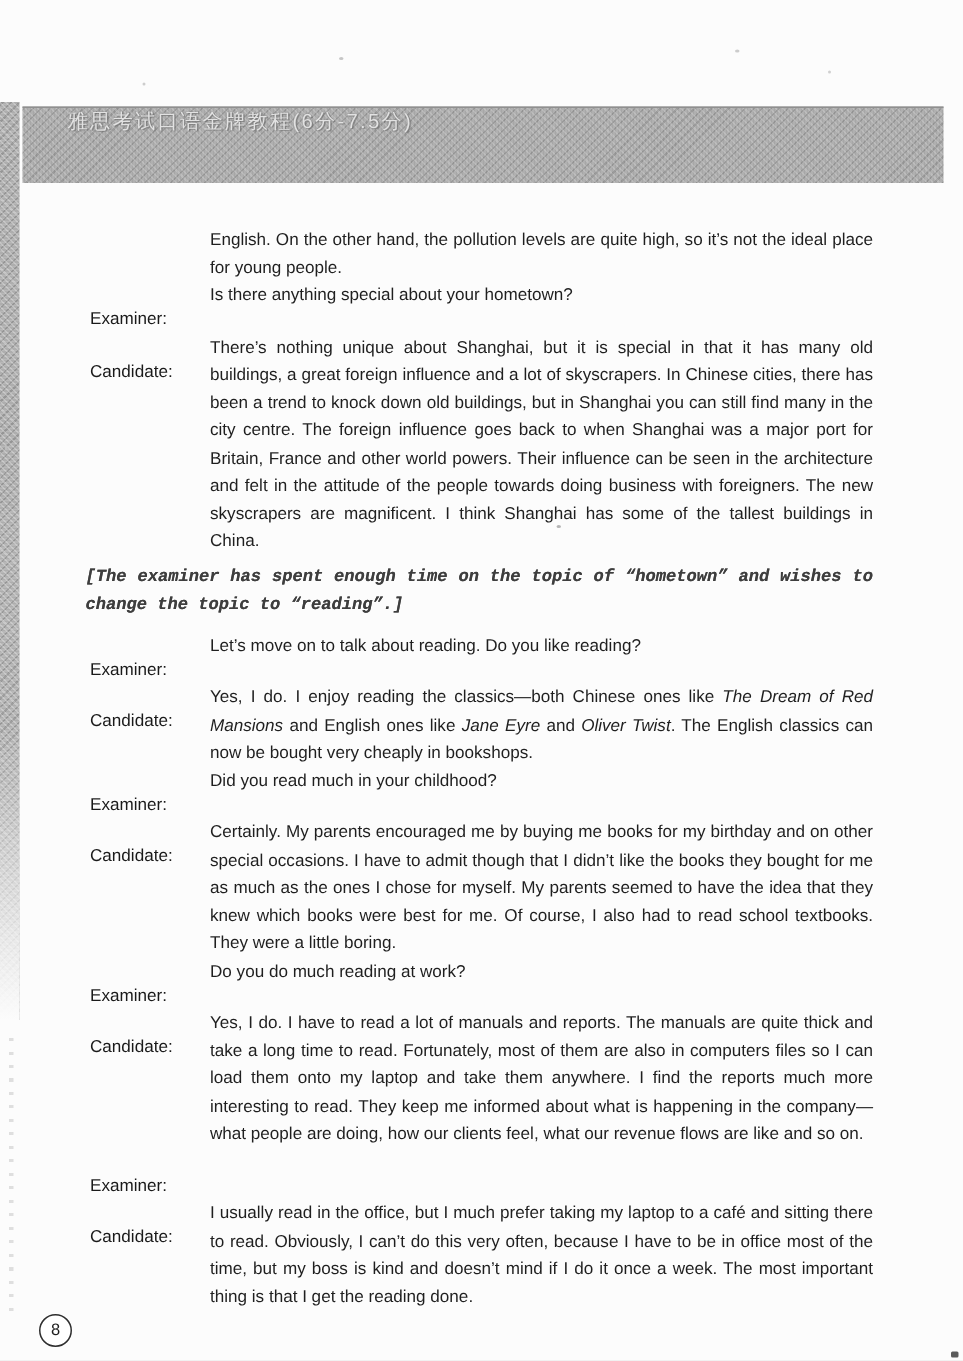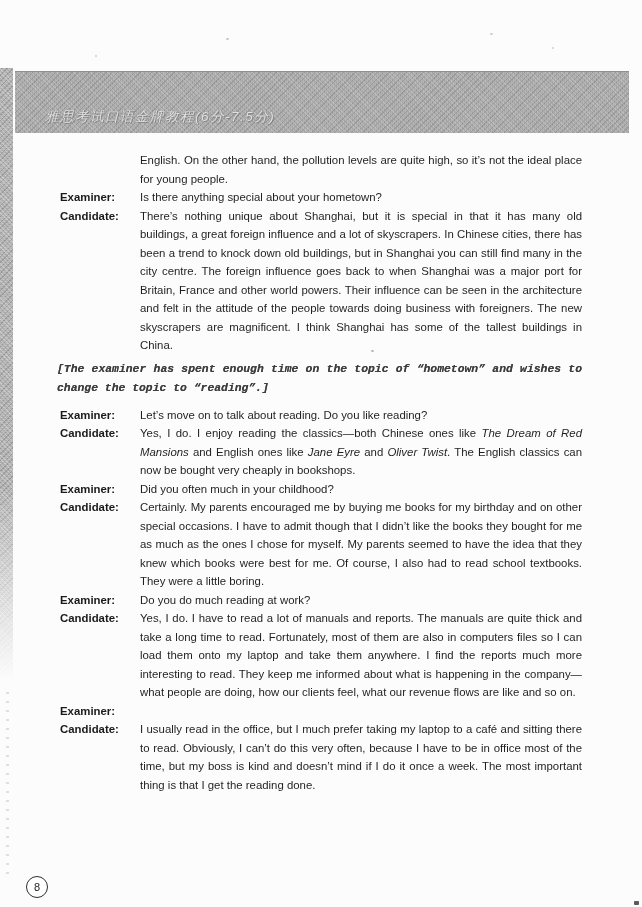--- a/index.html
+++ b/index.html
@@ -20,44 +20,43 @@
   .edge-strip::after{
     content:"";position:absolute;left:0;top:0;right:0;bottom:0;
     background:linear-gradient(to bottom, transparent 68%, #fcfcfc 100%);
   }
   .edge-dots{
     position:absolute;left:6px;top:692px;width:3px;height:185px;opacity:.65;
     background-image:repeating-linear-gradient(to bottom,#cfcfcf 0 2px, transparent 2px 9px);
   }
   
   .band{
-    position:absolute;left:15px;top:71px;width:614px;height:62px;
-    box-sizing:border-box;display:flex;align-items:flex-end;
+    position:absolute;left:15px;top:71px;width:614px;height:51px;
+    box-sizing:border-box;display:flex;
     padding:0 0 7px 30px;
     background-color:#a7a7a7;
     background-image:
       repeating-linear-gradient(45deg, rgba(255,255,255,.16) 0 1px, transparent 1px 3px),
       repeating-linear-gradient(-45deg, rgba(0,0,0,.12) 0 1px, transparent 1px 4px),
       repeating-linear-gradient(90deg, rgba(255,255,255,.10) 0 1px, transparent 1px 2px);
     border-top:1px solid #8f8f8f;
-    font-style:italic;
   }
   .band-title{
     font-size:13.5px;letter-spacing:1.5px;color:#e2e2e2;
     text-shadow:0 0 1px #6f6f6f, 1px 1px 0 rgba(110,110,110,.55);
     white-space:nowrap;
   }
   
   .content{
     position:absolute;left:60px;top:151px;width:522px;
     color:#1f1f1f;font-size:11.4px;line-height:18.5px;
   }
   .continuation{margin:0 0 0 80px;text-align:justify;}
   .row{display:grid;grid-template-columns:80px 1fr;}
-  .spk{font-weight:bold;color:#1a1a1a;}
+  .spk{font-weight:normal;color:#1a1a1a;margin-top:16px;}
   .txt{text-align:justify;}
   .txt em{font-style:italic;}
   .note{
     font-weight:bold;font-style:italic;color:#3e3e3e;
     text-align:justify;margin:5px 0 8px -3px;line-height:19px;
     text-shadow:0 0 .4px #555;
     font-family:Liberation Mono, monospace;
   }
   .note.second{margin:9px 0 0 -3px;}
   
@@ -110,21 +109,21 @@
       <span class="txt">Let’s move on to talk about reading. Do you like reading?</span>
     </div>
 
     <div class="row">
       <span class="spk">Candidate:</span>
       <span class="txt"><span>Yes, I do. I enjoy reading the classics—both Chinese ones like </span><em>The Dream of Red Mansions</em><span> and English ones like </span><em>Jane Eyre</em><span> and </span><em>Oliver Twist</em><span>. The English classics can now be bought very cheaply in bookshops.</span></span>
     </div>
 
     <div class="row">
       <span class="spk">Examiner:</span>
-      <span class="txt">Did you often much in your childhood?</span>
+      <span class="txt">Did you read much in your childhood?</span>
     </div>
 
     <div class="row">
       <span class="spk">Candidate:</span>
       <span class="txt">Certainly. My parents encouraged me by buying me books for my birthday and on other special occasions. I have to admit though that I didn’t like the books they bought for me as much as the ones I chose for myself. My parents seemed to have the idea that they knew which books were best for me. Of course, I also had to read school textbooks. They were a little boring.</span>
     </div>
 
     <div class="row">
       <span class="spk">Examiner:</span>
       <span class="txt">Do you do much reading at work?</span>

